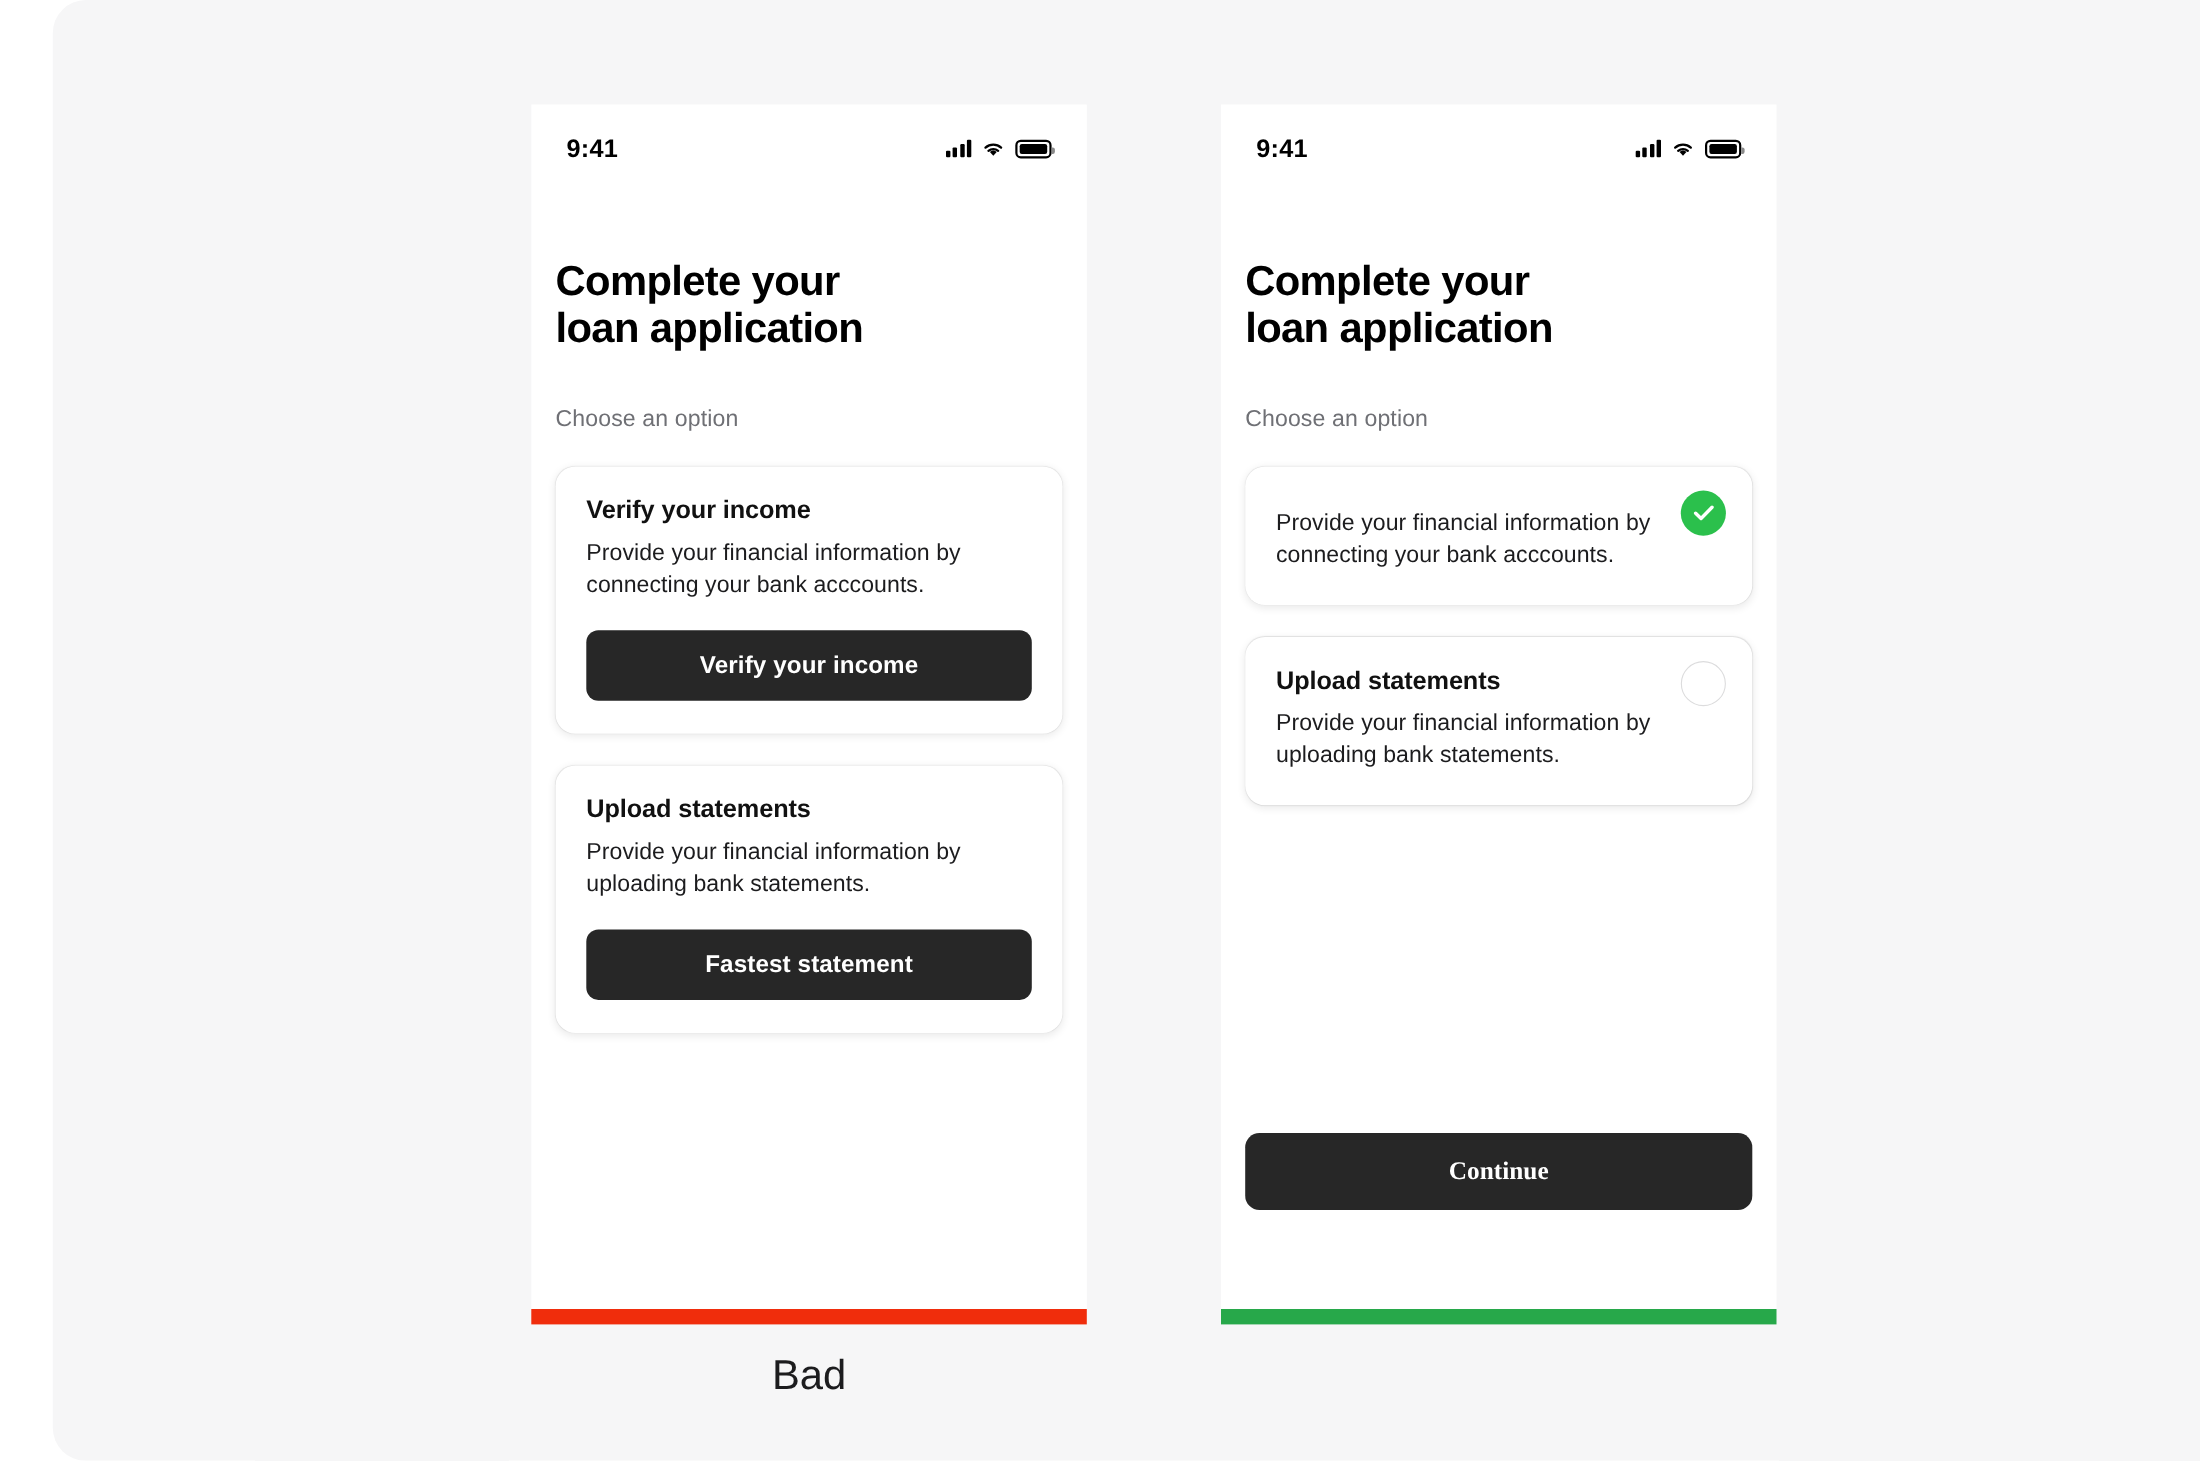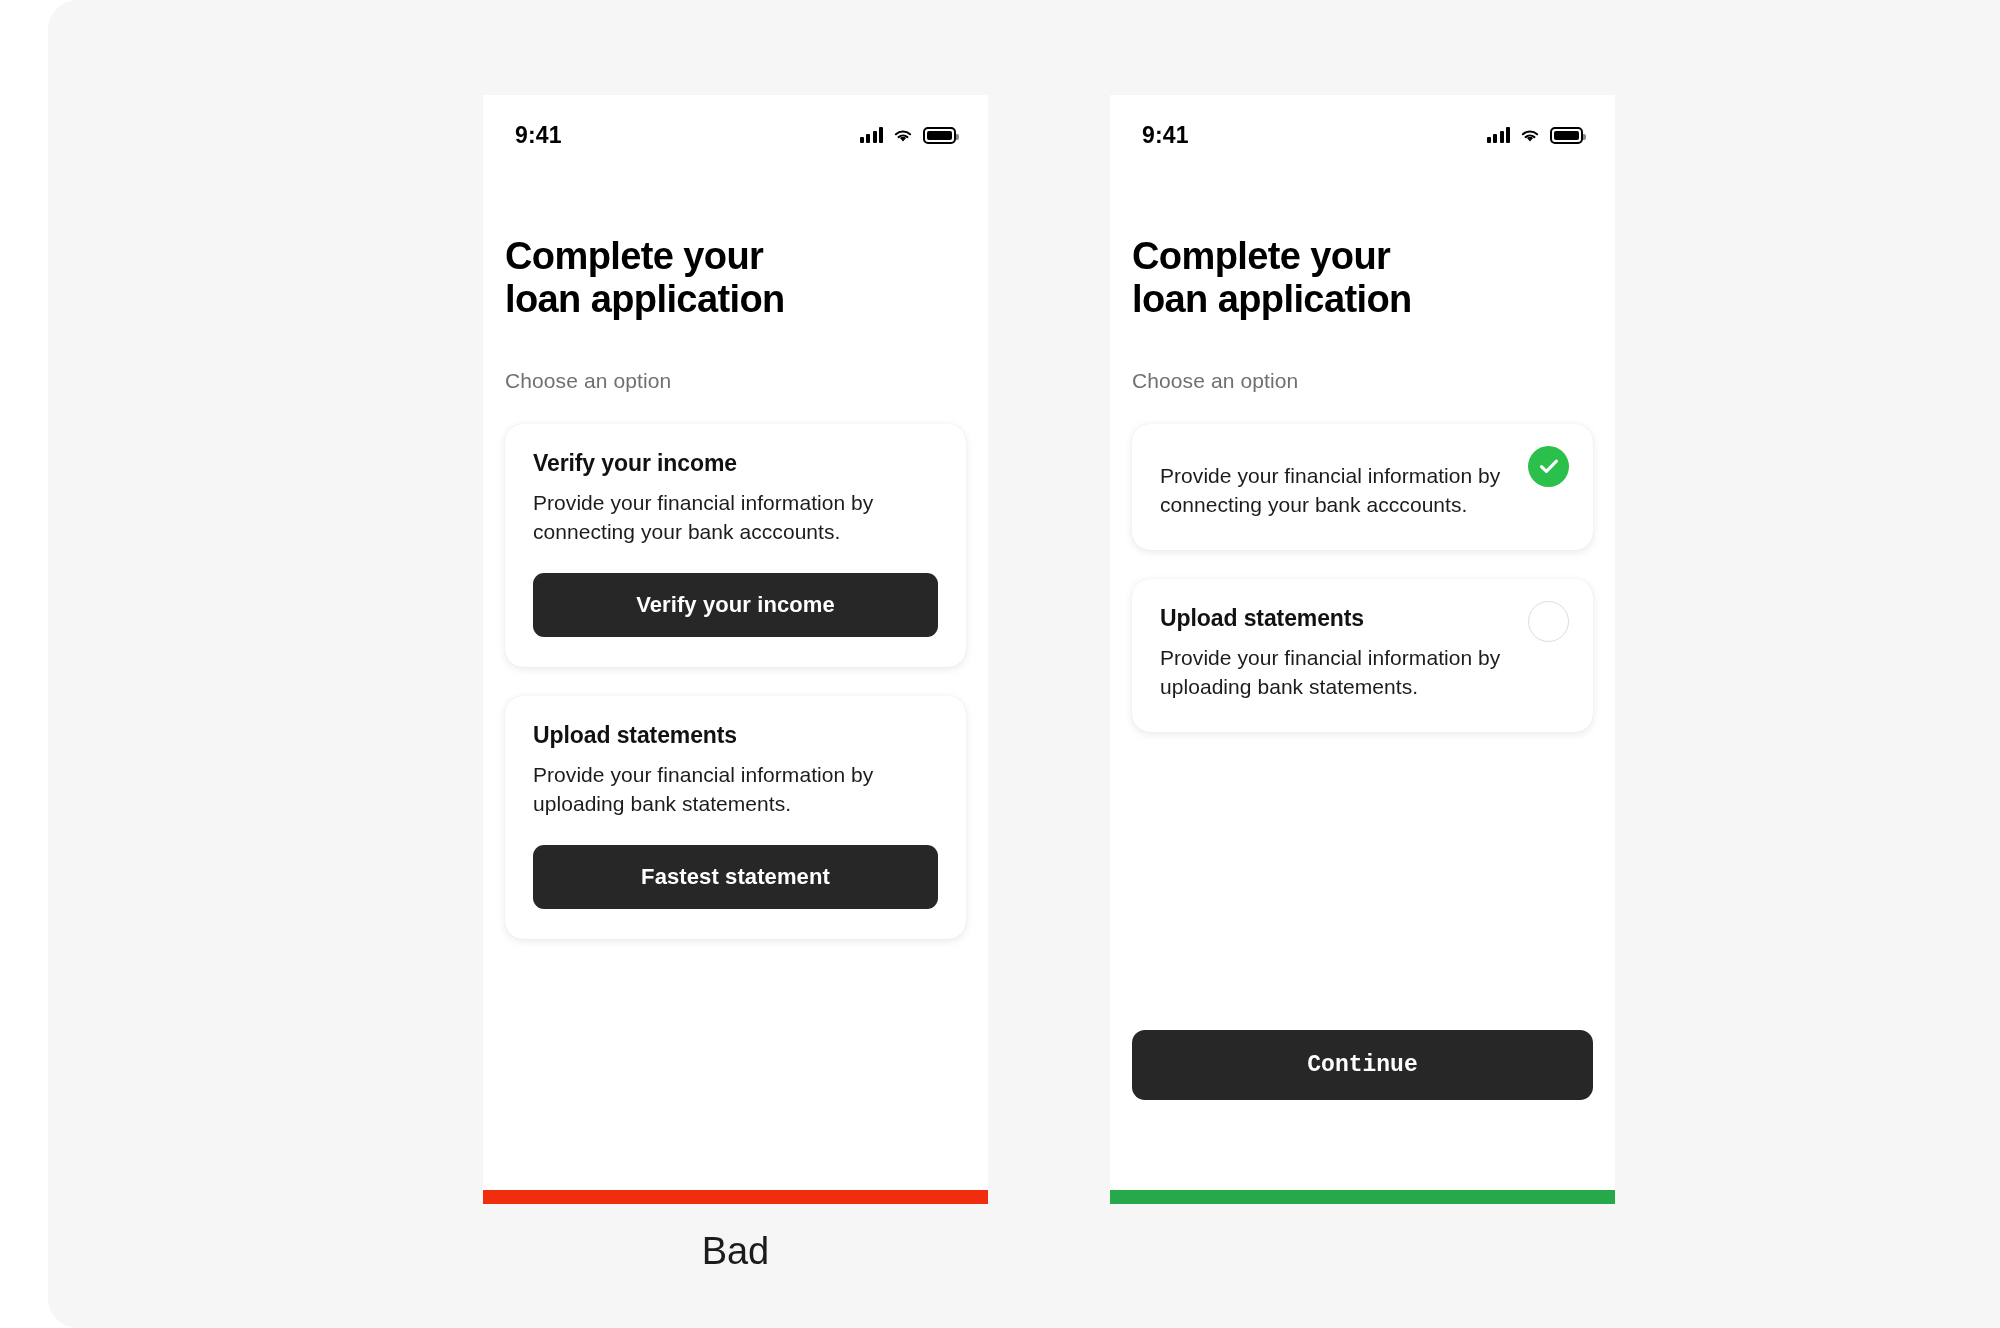--- a/index.html
+++ b/index.html
@@ -197,21 +197,21 @@
     bottom: 90px;
   }
   .continue-btn {
     display: block;
     width: 100%;
     padding: 22px 0;
     background: #272727;
     color: #ffffff;
     border: none;
     border-radius: 13px;
-    font-family: Liberation Mono, monospace;
+    font-family: Liberation Serif, serif;
     font-size: 23px;
     font-weight: bold;
     text-align: center;
     cursor: pointer;
   }
 
   
   .verdict-bar {
     width: 505px;
     height: 14px;

